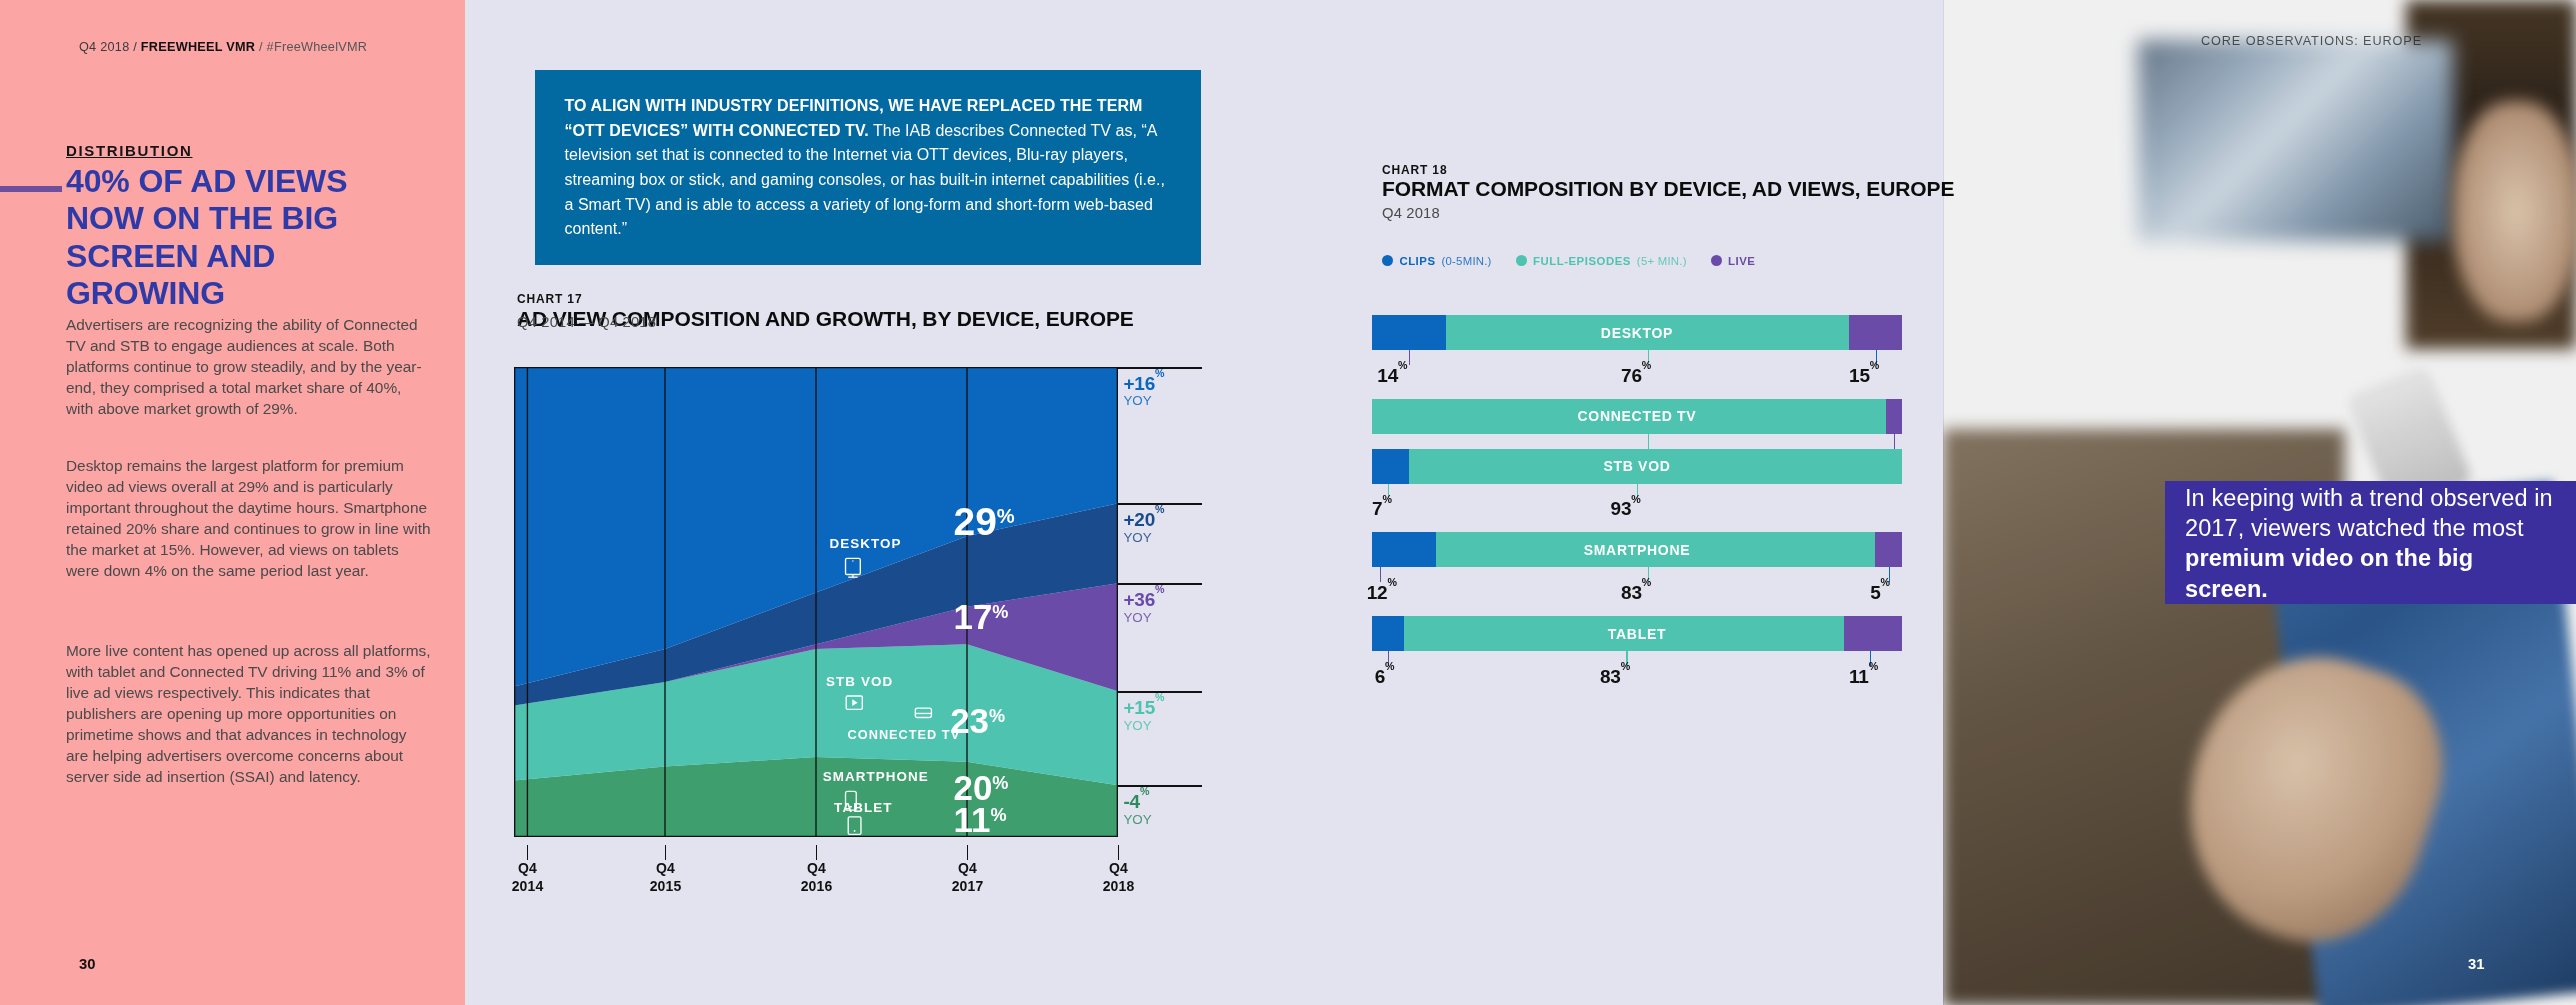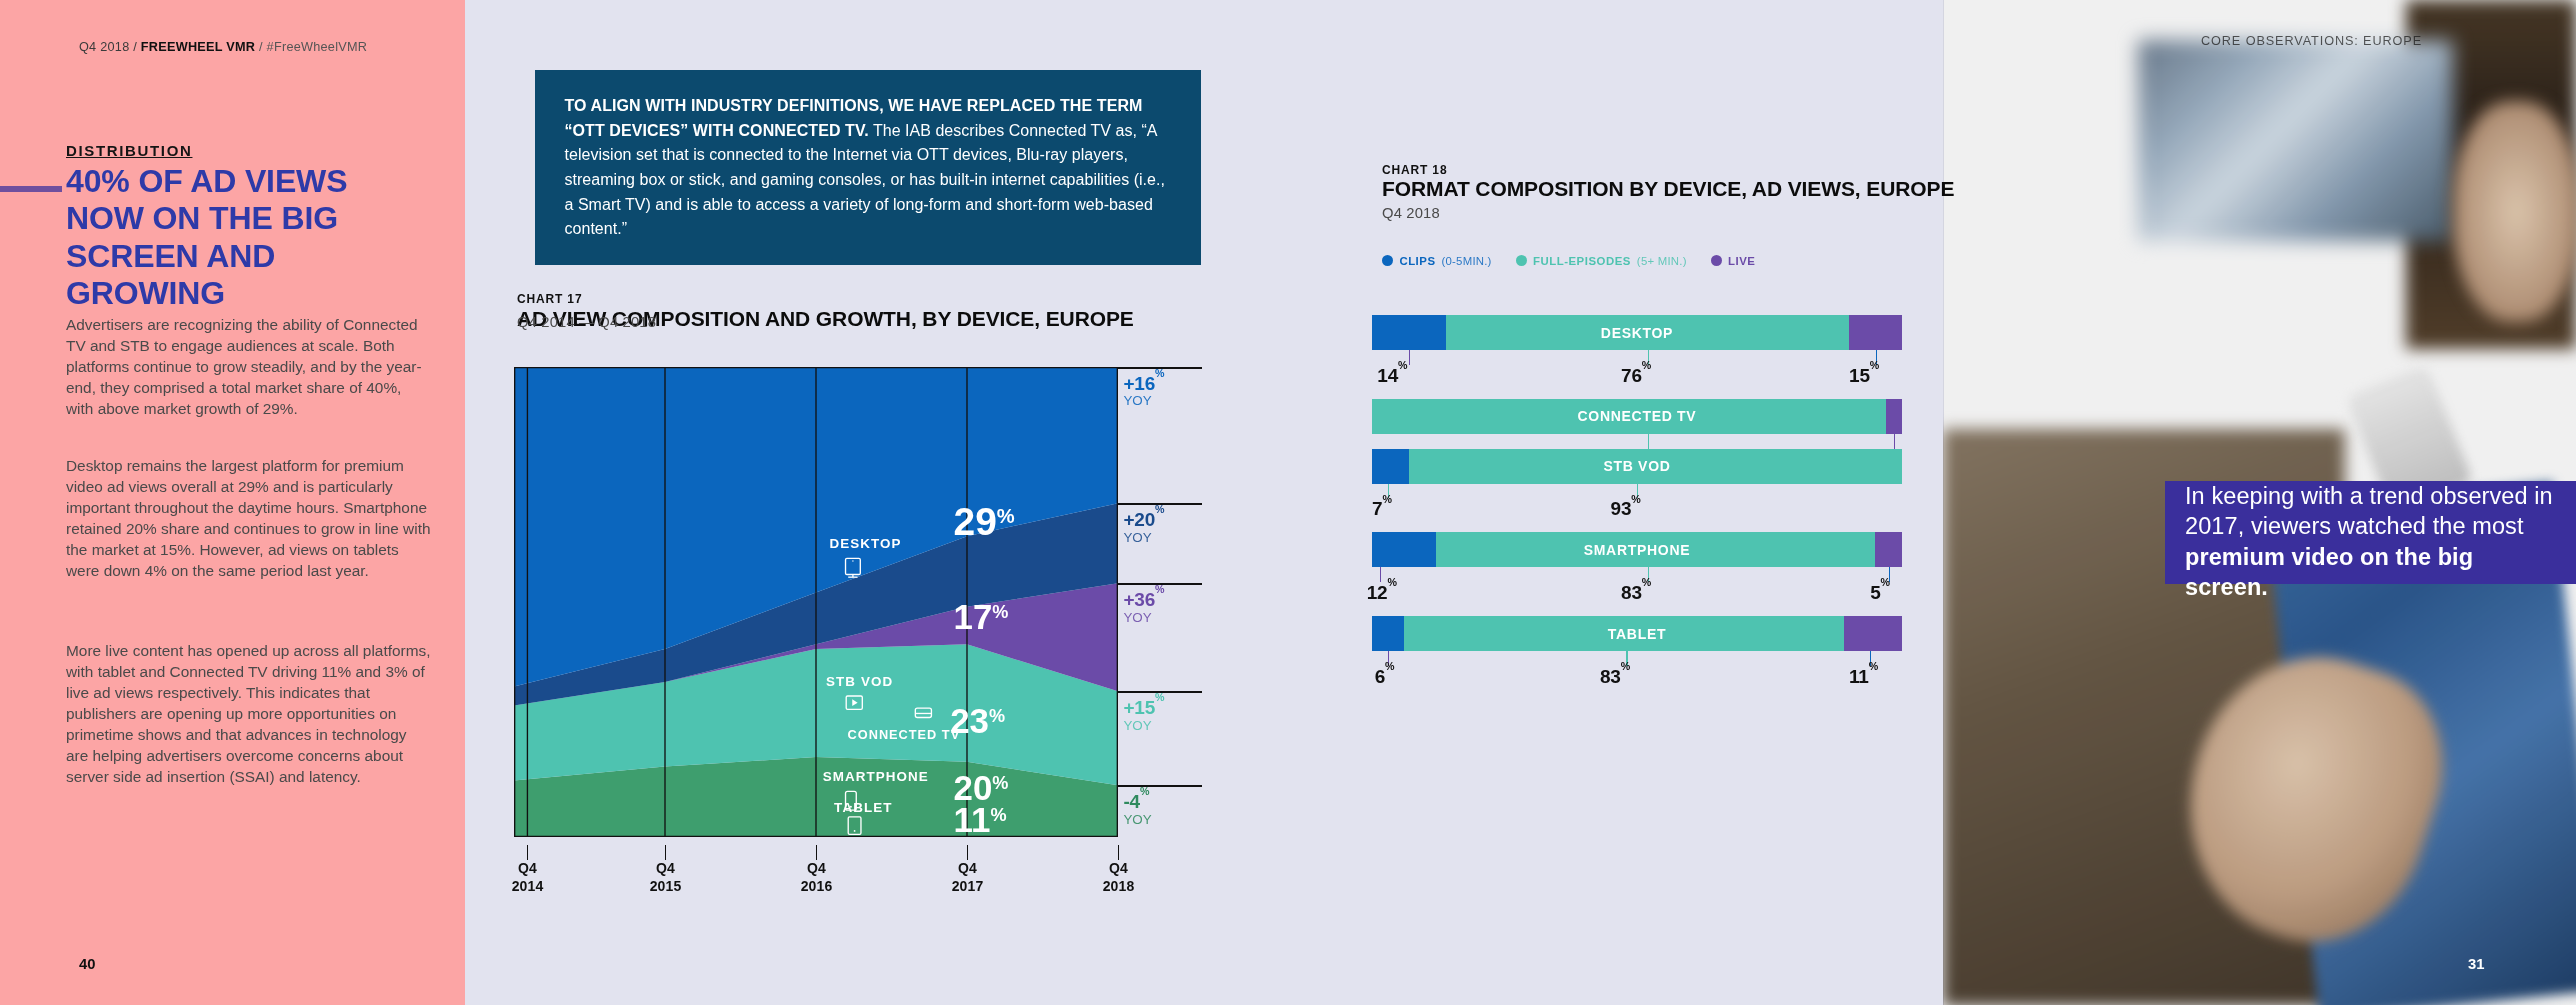--- a/index.html
+++ b/index.html
@@ -54,21 +54,21 @@
 
   
   .center-page {
     position: absolute; left: 465px; top: 0; width: 1479px; height: 1006px;
     background: #E2E3EF;
   }
 
   
   .callout {
     position: absolute; left: 535px; top: 70px; width: 666px; height: 195px;
-    background: #0c4a6e; color: #ffffff;
+    background: #0369a1; color: #ffffff;
     padding: 24px 28px 0 29.5px;
   }
   .callout p {
     font-size: 16px; line-height: 1.54; letter-spacing: .002em;
   }
   .callout .lead { font-weight: 700; letter-spacing: .005em; }
 
   
   .c17-eyebrow {
     position: absolute; left: 517px; top: 292px;
@@ -202,24 +202,24 @@
     transform: rotate(-22deg);
   }
   .photo-overlay { position: absolute; inset: 0; background: rgba(0,0,0,.06); }
 
   .photo-head {
     position: absolute; left: 258px; top: 34px;
     font-size: 12.7px; letter-spacing: .07em; color: #1a1a1a; opacity: .72;
     white-space: nowrap;
   }
   .quote-box {
-    position: absolute; left: 222px; top: 481px; width: 411px; height: 103px;
+    position: absolute; left: 222px; top: 481px; width: 411px; height: 123px;
     background: #3A2F9C;
     padding: 0 20px;
-    display: flex; align-items: flex-start;
+    display: flex; align-items: flex-end;
   }
   .quote-box p {
     color: #ffffff; font-size: 23.5px; line-height: 1.29; letter-spacing: .004em;
   }
   .quote-box b { font-weight: 700; }
   .folio-right {
     position: absolute; left: 2468px; top: 956px;
     font-size: 14.8px; font-weight: 700; color: #ffffff;
   }
 </style>
@@ -236,21 +236,21 @@
 
     <div class="kicker-rule"></div>
 
     <div class="section-label">DISTRIBUTION</div>
     <h1 class="headline">40% OF AD VIEWS NOW ON THE BIG SCREEN AND GROWING</h1>
 
     <p class="body-copy p1">Advertisers are recognizing the ability of Connected TV and STB to engage audiences at scale. Both platforms continue to grow steadily, and by the year-end, they comprised a total market share of 40%, with above market growth of 29%.</p>
     <p class="body-copy p2">Desktop remains the largest platform for premium video ad views overall at 29% and is particularly important throughout the daytime hours. Smartphone retained 20% share and continues to grow in line with the market at 15%. However, ad views on tablets were down 4% on the same period last year.</p>
     <p class="body-copy p3">More live content has opened up across all platforms, with tablet and Connected TV driving 11% and 3% of live ad views respectively. This indicates that publishers are opening up more opportunities on primetime shows and that advances in technology are helping advertisers overcome concerns about server side ad insertion (SSAI) and latency.</p>
 
-    <div class="folio-left">40</div>
+    <div class="folio-left">30</div>
   </div>
 
   <div class="center-page"></div>
 
   <div class="callout">
     <p><span class="lead">TO ALIGN WITH INDUSTRY DEFINITIONS, WE HAVE REPLACED THE TERM “OTT DEVICES” WITH CONNECTED TV.</span><span> The IAB describes Connected TV as, “A television set that is connected to the Internet via OTT devices, Blu-ray players, streaming box or stick, and gaming consoles, or has built-in internet capabilities (i.e., a Smart TV) and is able to access a variety of long-form and short-form web-based content.”</span></p>
   </div>
 
   <div class="c17-eyebrow">CHART 17</div>
   <div class="c17-title">AD VIEW COMPOSITION AND GROWTH, BY DEVICE, EUROPE</div>

